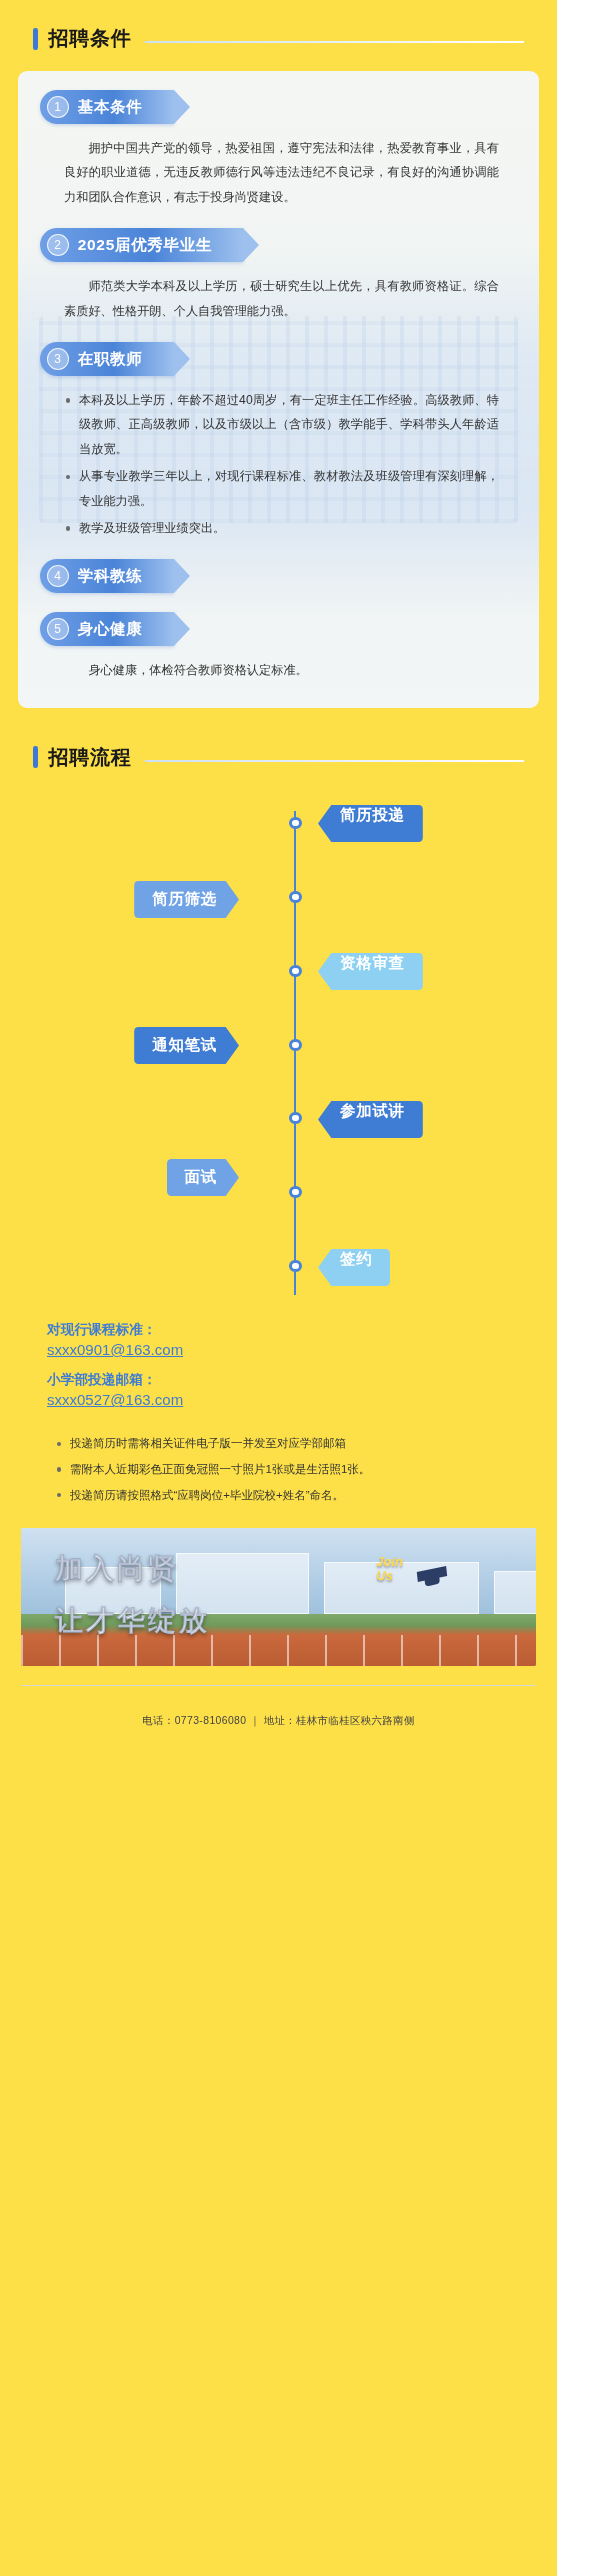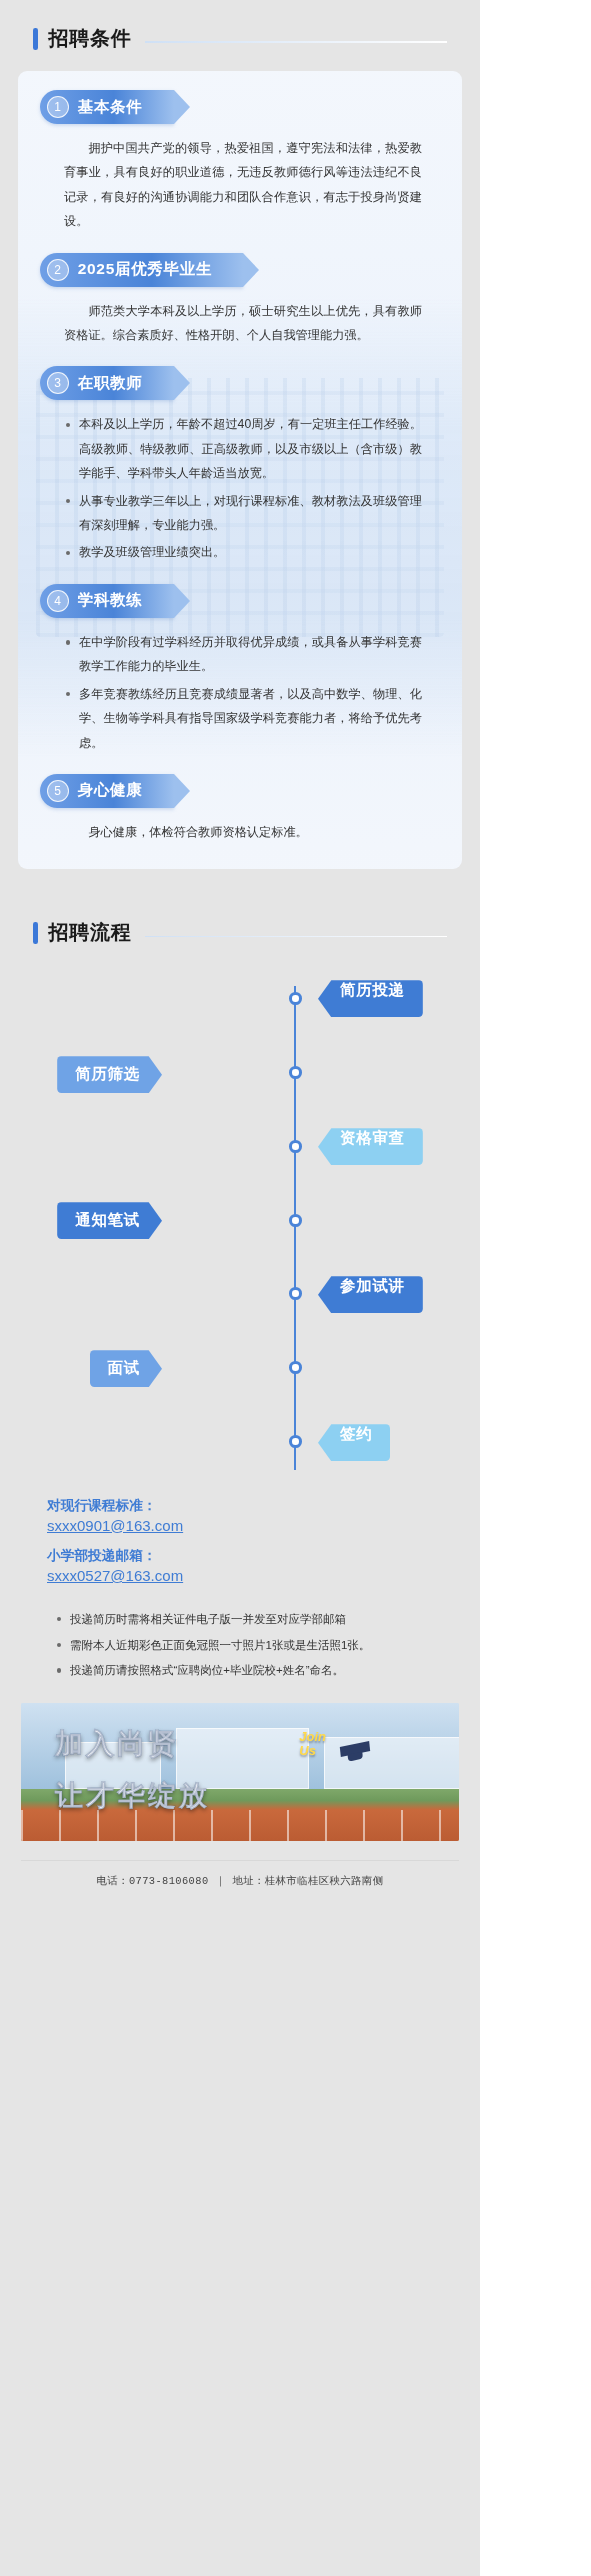--- a/index.html
+++ b/index.html
@@ -2,24 +2,24 @@
 <html style="font-size:12px"><head>
 <meta charset="utf-8">
 <style>
   * { box-sizing: border-box; margin: 0; padding: 0; }
   html, body {
     width: 592px;
     background: #ffffff;
     font-family: "Liberation Sans", sans-serif;
   }
   .page {
-    width: 480px;
+    width: 557px;
     min-height: 2576px;
     position: relative;
-    background: #e5e5e5;
+    background: #fde047;
     overflow: hidden;
   }
 
   
   .section-head {
     display: flex;
     align-items: center;
     padding: 0 33px;
     margin-top: 25px;
   }
@@ -293,27 +293,26 @@
     position: absolute; left: 7.4px; top: 9px;
     width: 15px; height: 7.4px;
     background: #2c3d66;
     border-radius: 0 0 3.7px 3.7px;
   }
 
   
   .footer {
     margin: 19px 21px 0 21px;
     border-top: 0.7px solid #d8d8d8;
-    padding-top: 13px;
+    padding-top: 28px;
     text-align: center;
     font-size: 10.4px;
     color: #444444;
     letter-spacing: 0.4px;
     padding-bottom: 15px;
-    font-family: Liberation Mono, monospace;
   }
 </style>
 </head>
 <body>
 
 <div class="page">
 
   <div class="section-head">
     <span class="bar"></span>
     <span class="title">招聘条件</span>
@@ -355,40 +354,34 @@
           <li>教学及班级管理业绩突出。</li>
         </ul>
       </div>
     </div>
 
     <div class="cond-block">
       <div class="ribbon">
         <span class="num">4</span>
         <span class="rtext">学科教练</span>
       </div>
-      <div class="cond-body">
-        <ul>
-          <li>在中学阶段有过学科经历并取得优异成绩，或具备从事学科竞赛教学工作能力的毕业生。</li>
-          <li>多年竞赛教练经历且竞赛成绩显著者，以及高中数学、物理、化学、生物等学科具有指导国家级学科竞赛能力者，将给予优先考虑。</li>
-        </ul>
-      </div>
     </div>
 
     <div class="cond-block">
       <div class="ribbon">
         <span class="num">5</span>
         <span class="rtext">身心健康</span>
       </div>
       <div class="cond-body">
         <p>身心健康，体检符合教师资格认定标准。</p>
       </div>
     </div>
   </div>
 
-  <div class="section-head" style="margin-top:50px">
+  <div class="section-head" style="margin-top:36px">
     <span class="bar"></span>
     <span class="title">招聘流程</span>
     <span class="rule"></span>
   </div>
 
   <div class="flow">
     <div class="axis"></div>
 
     <div class="node" style="top:27px"></div>
     <div class="node" style="top:101px"></div>
@@ -396,21 +389,21 @@
     <div class="node" style="top:249px"></div>
     <div class="node" style="top:322px"></div>
     <div class="node" style="top:396px"></div>
     <div class="node" style="top:470px"></div>
 
     <div class="chip right c-dark" style="top:15px">简历投递</div>
     <div class="chip left  c-mid" style="top:91px">简历筛选</div>
     <div class="chip right c-light" style="top:163px">资格审查</div>
     <div class="chip left  c-dark" style="top:237px">通知笔试</div>
     <div class="chip right c-dark" style="top:311px">参加试讲</div>
-    <div class="chip left  c-mid" style="top:385px">面试</div>
+    <div class="chip left  c-mid" style="top:369px">面试</div>
     <div class="chip right c-light" style="top:459px">签约</div>
   </div>
 
   <div class="mail-wrap">
     <div class="mail-label">对现行课程标准：</div>
     <a class="mail-addr" href="#">sxxx0901@163.com</a>
     <div class="mail-label">小学部投递邮箱：</div>
     <a class="mail-addr" href="#">sxxx0527@163.com</a>
   </div>
 

